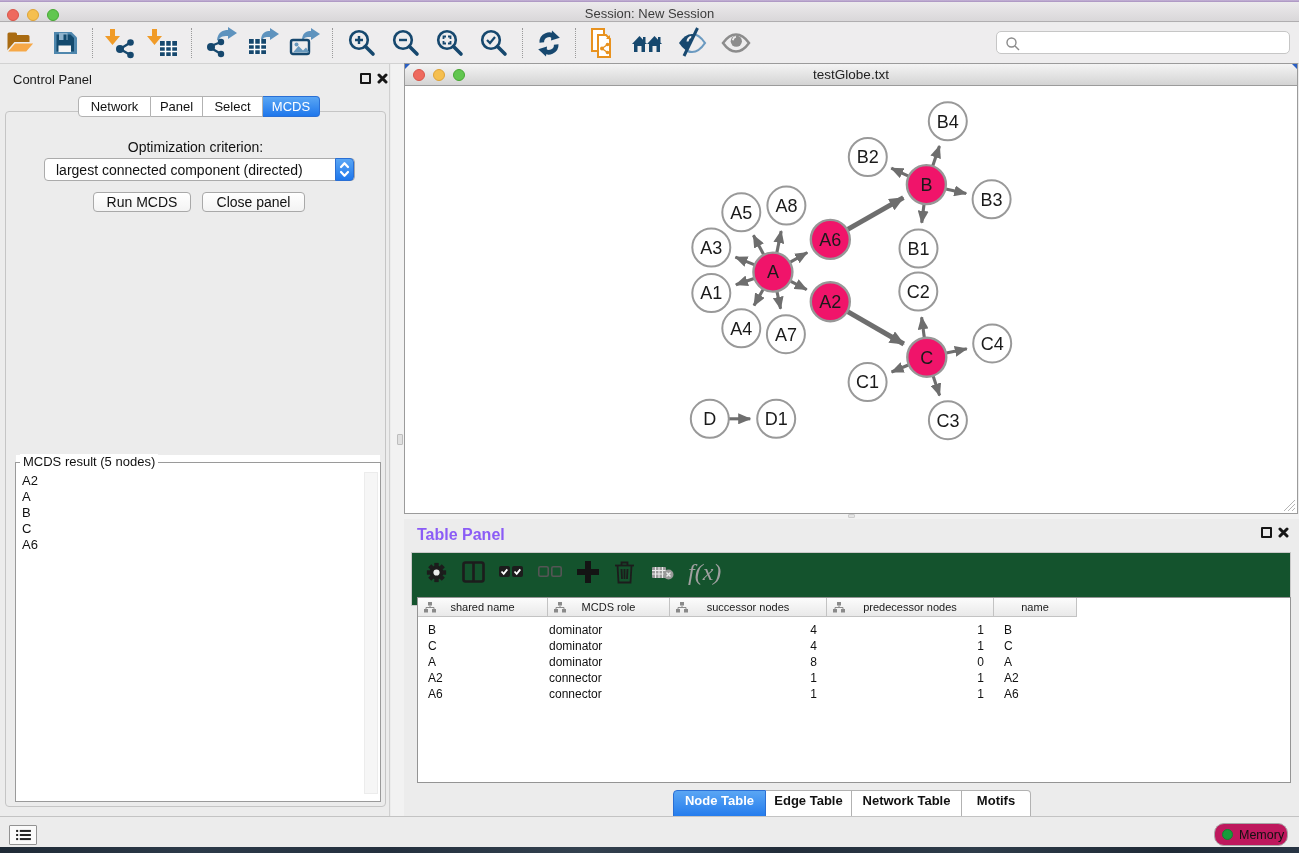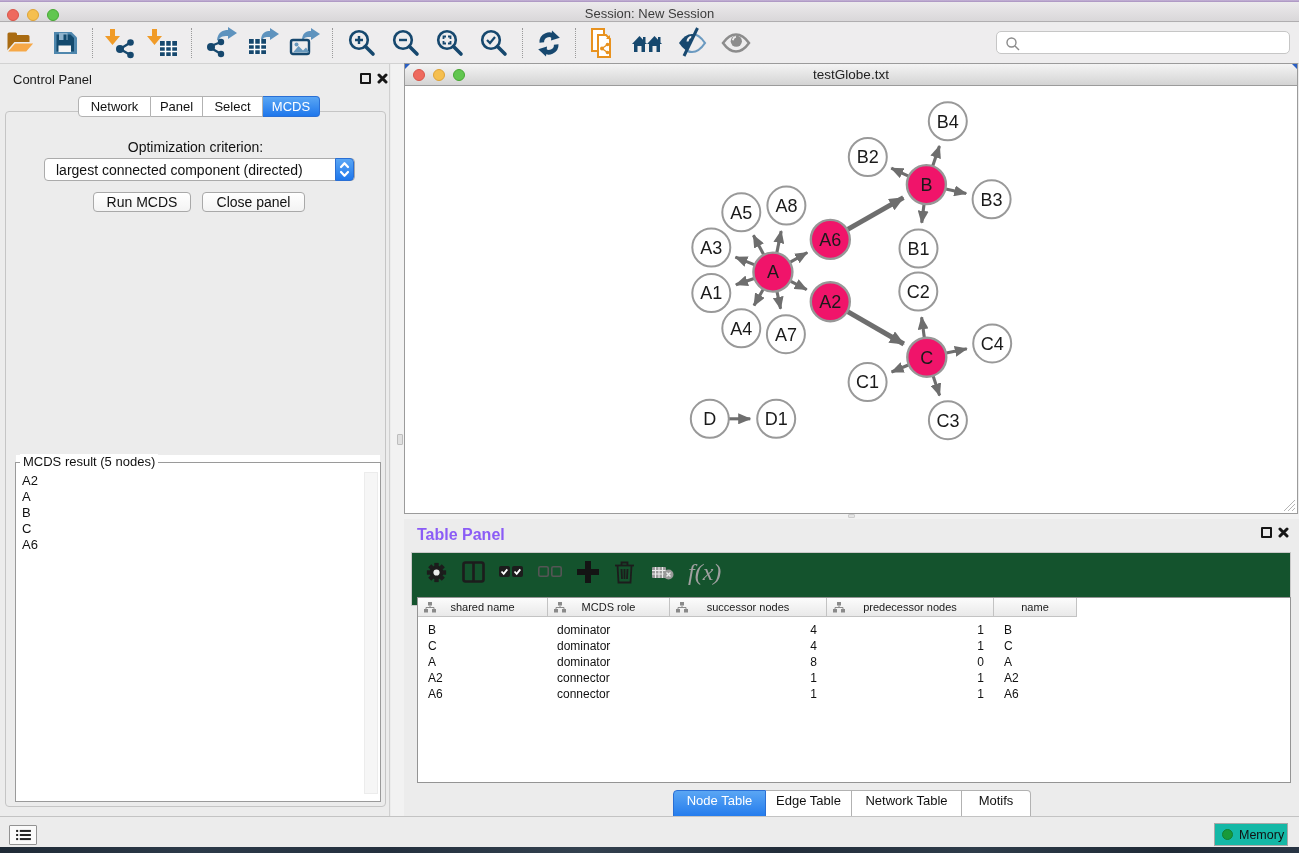--- a/index.html
+++ b/index.html
@@ -71,26 +71,26 @@
 
 #tpanel { left:404px; top:519px; width:895px; height:297px; background:#ececec; }
 #tpanel .title { left:13px; top:7px; font-size:16px; color:#8b5cf6;font-weight:bold; }
 #ttoolbar { left:7px; top:33px; width:880px; height:54px; border:1px solid #c9c9c9; background:#14532d; }
 #ttable { left:13px; top:78px; width:874px; height:186px; background:#fff; border:1px solid #949494; }
 .th { top:0; height:19px; background:linear-gradient(#fcfcfc,#e9e9e9); border-right:1px solid #c3c3c3; border-bottom:1px solid #c3c3c3; }
 .th .txt { width:100%; top:3px; text-align:center; font-size:11px; color:#1a1a1a; }
 .row { font-size:12px; color:#111; }
 .hic { position:absolute; left:6px; top:4px; }
 #btabs { left:269px; top:271px; }
-.btab { height:30px; line-height:20px; font-size:13px; }
+.btab { height:30px; line-height:20px; font-size:13px;font-weight:bold; }
 
 
 #statusbar { left:0; top:816px; width:1299px; height:30px; background:#ececec; border-top:1px solid #c3c3c3; }
 #listbtn { left:9px; top:8px; width:28px; height:20px; border:1px solid #929292; border-radius:1px; background:#fafafa; }
-#membtn { left:1214px; top:6px; width:74px; height:23px; background:#14b8a6; border:1px solid #a8a8a8; border-radius:0; }
+#membtn { left:1214px; top:6px; width:74px; height:23px; background:#be185d; border:1px solid #a8a8a8; border-radius:10px; }
 #membtn .dot { left:7px; top:5px; width:11px; height:11px; border-radius:50%; background:#189a3a; border:1px solid #128032; }
 #membtn .txt { left:24px; top:4px; font-size:12.5px; color:#111; }
 #darkstrip { left:0; top:847px; width:1299px; height:6px; background:linear-gradient(90deg,#1f2a36,#2c3a49 15%,#24303e 30%,#33414f 45%,#222d3a 60%,#2e3c4a 75%,#1f2a36 90%,#283544); }
 
 .wicon { width:11px; height:11px; border:2px solid #161616; border-radius:1px; }
 svg { display:block; }
 </style>
 </head>
 <body>
 <div id="topline" class="abs"></div>
@@ -491,21 +491,21 @@
             <rect x="8" y="7" width="4" height="3.5"></rect>
             <path d="M6,3.5 v2 M2,7 v-1.5 h8 V7" stroke="#8a8a8a" fill="none"></path>
           </g>
         </svg>
         <div class="txt abs">predecessor nodes</div>
       </div>
     <div class="abs th" style="left:576px;width:83px">
         <div class="txt abs">name</div>
       </div>
     <div class="abs row" style="left:10px;top:24px;line-height:16px">B<br>C<br>A<br>A2<br>A6</div>
-    <div class="abs row" style="left:139px;top:24px;line-height:16px">dominator<br>dominator<br>dominator<br>connector<br>connector</div>
+    <div class="abs row" style="left:131px;top:24px;line-height:16px">dominator<br>dominator<br>dominator<br>connector<br>connector</div>
     <div class="abs row" style="left:252px;top:24px;width:147px;line-height:16px;text-align:right">4<br>4<br>8<br>1<br>1</div>
     <div class="abs row" style="left:409px;top:24px;width:157px;line-height:16px;text-align:right">1<br>1<br>0<br>1<br>1</div>
     <div class="abs row" style="left:586px;top:24px;line-height:16px">B<br>C<br>A<br>A2<br>A6</div>
   </div>
   <div id="btabs" class="abs tabs">
     <div class="tab first btab sel" style="width:93px">Node Table</div>
       <div class="tab btab" style="width:86px">Edge Table</div>
       <div class="tab btab" style="width:110px">Network Table</div>
       <div class="tab last btab" style="width:69px">Motifs</div>
   </div>

